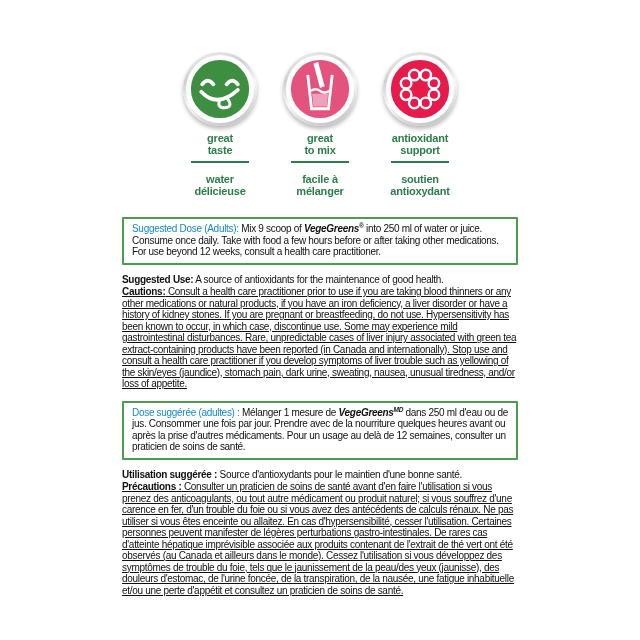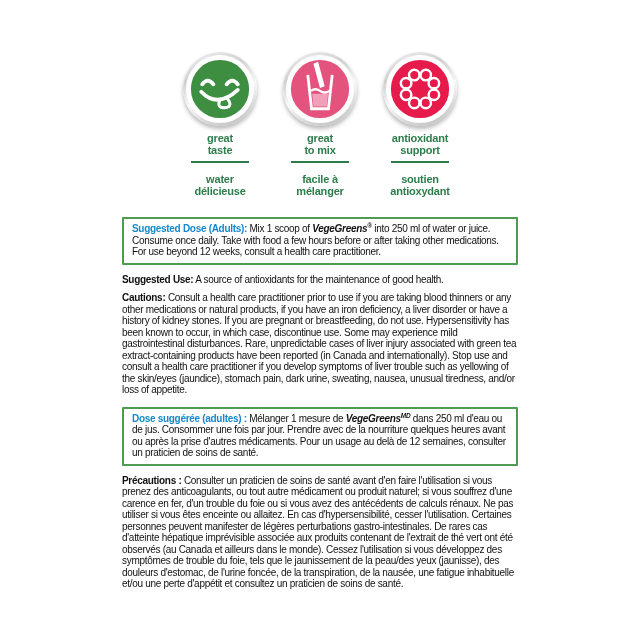--- a/index.html
+++ b/index.html
@@ -18,23 +18,23 @@
   .badge svg{display:block;}
   .badge-label{margin-top:6px;font-size:11px;font-weight:bold;line-height:12px;
         text-align:center;color:#2d7d4c;white-space:pre-line;letter-spacing:-0.2px;}
   .badge-divider{width:58px;border:none;border-top:2px solid #2d7d4c;margin:5px auto 4px auto;}
 
   
   .text-col{width:396px;margin:20px auto 0 auto;color:#111;}
   .dose-box{border:2px solid #4f9b52;border-radius:1px;padding:4px 8px 5px 8px;}
   .dose-box + p{margin-top:9px;}
   p{margin:0;font-size:10px;line-height:11.5px;letter-spacing:-0.3px;}
-  p + p{margin-top:7px;}
+  p + p{margin-top:1px;text-decoration:underline;}
   .lead{font-weight:bold;}
-  .lead-blue{font-weight:bold;color:#1589cb;}
+  .lead-blue{font-weight:normal;color:#1589cb;}
   .brand{font-weight:bold;font-style:italic;}
   sup{font-size:6.5px;vertical-align:super;line-height:0;}
   .fr-box{margin-top:11px;}
 </style>
 </head>
 <body>
 
 <div class="sheet">
 
   <div class="badges-row">
@@ -111,29 +111,30 @@
       <div class="badge-label">soutien
 antioxydant</div>
     </div>
 
 
   </div>
 
   <div class="text-col">
 
     <div class="dose-box">
-      <p><span class="lead-blue">Suggested Dose (Adults):</span><span> Mix 1 scoop of </span><span class="brand">VegeGreens</span><sup class="brand">®</sup><span> into 250 ml of water or juice. Consume once daily. Take with food a few hours before or after taking other medications. For use beyond 12 weeks, consult a health care practitioner.</span></p>
+      <p><span class="lead-blue">Suggested Dose (Adults):</span><span> Mix 9 scoop of </span><span class="brand">VegeGreens</span><sup class="brand">®</sup><span> into 250 ml of water or juice. Consume once daily. Take with food a few hours before or after taking other medications. For use beyond 12 weeks, consult a health care practitioner.</span></p>
     </div>
 
     <p><span class="lead">Suggested Use:</span><span> A source of antioxidants for the maintenance of good health.</span></p>
 
     <p><span class="lead">Cautions:</span><span> Consult a health care practitioner prior to use if you are taking blood thinners or any other medications or natural products, if you have an iron deficiency, a liver disorder or have a history of kidney stones. If you are pregnant or breastfeeding, do not use. Hypersensitivity has been known to occur, in which case, discontinue use. Some may experience mild gastrointestinal disturbances. Rare, unpredictable cases of liver injury associated with green tea extract-containing products have been reported (in Canada and internationally). Stop use and consult a health care practitioner if you develop symptoms of liver trouble such as yellowing of the skin/eyes (jaundice), stomach pain, dark urine, sweating, nausea, unusual tiredness, and/or loss of appetite.</span></p>
 
     <div class="dose-box fr-box">
       <p><span class="lead-blue">Dose suggérée (adultes) :</span><span> Mélanger 1 mesure de </span><span class="brand">VegeGreens</span><sup class="brand">MD</sup><span> dans 250 ml d'eau ou de jus. Consommer une fois par jour. Prendre avec de la nourriture quelques heures avant ou après la prise d'autres médicaments. Pour un usage au delà de 12 semaines, consulter un praticien de soins de santé.</span></p>
     </div>
 
+    <p><span class="lead">Utilisation suggérée :</span><span> Source d'antioxydants pour le maintien d'une bonne santé.</span></p>
 
     <p><span class="lead">Précautions :</span><span> Consulter un praticien de soins de santé avant d'en faire l'utilisation si vous prenez des anticoagulants, ou tout autre médicament ou produit naturel; si vous souffrez d'une carence en fer, d'un trouble du foie ou si vous avez des antécédents de calculs rénaux. Ne pas utiliser si vous êtes enceinte ou allaitez. En cas d'hypersensibilité, cesser l'utilisation. Certaines personnes peuvent manifester de légères perturbations gastro-intestinales. De rares cas d'atteinte hépatique imprévisible associée aux produits contenant de l'extrait de thé vert ont été observés (au Canada et ailleurs dans le monde). Cessez l'utilisation si vous développez des symptômes de trouble du foie, tels que le jaunissement de la peau/des yeux (jaunisse), des douleurs d'estomac, de l'urine foncée, de la transpiration, de la nausée, une fatigue inhabituelle et/ou une perte d'appétit et consultez un praticien de soins de santé.</span></p>
 
   </div>
 
 </div>
 
 </body></html>

